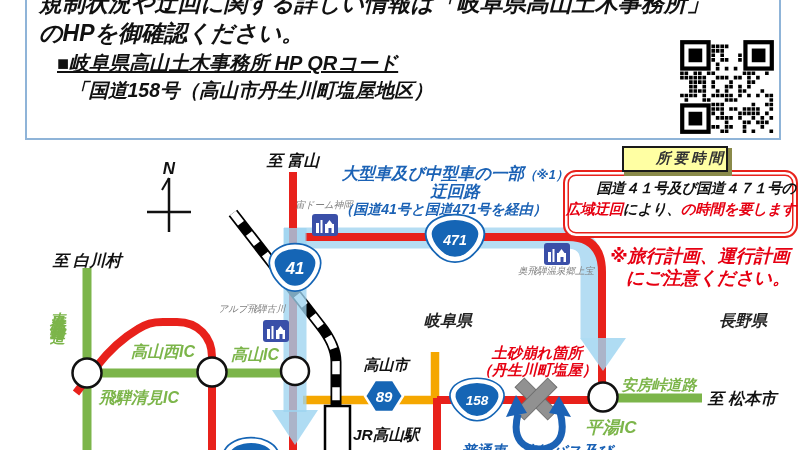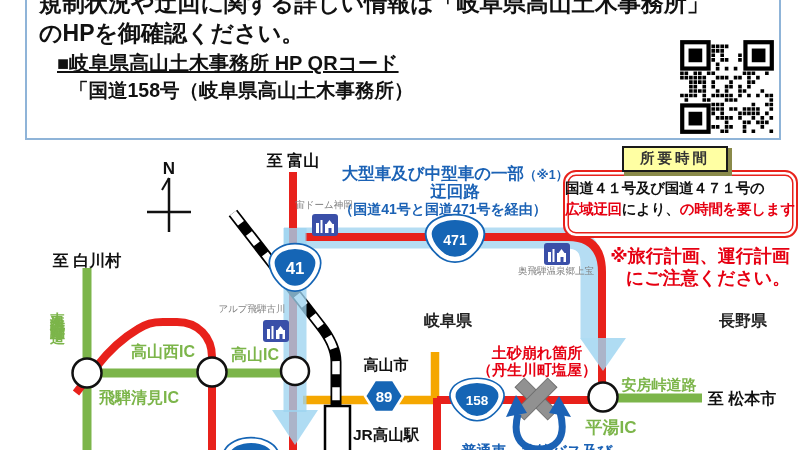--- a/index.html
+++ b/index.html
@@ -1,53 +1,53 @@
 <!DOCTYPE html>
 <html><head>
 <meta charset="utf-8">
 <style>
   html,body{margin:0;padding:0;background:#fff;}
   .screen{position:relative;width:800px;height:450px;overflow:hidden;background:#fff;
-          font-family:"Liberation Sans","DejaVu Sans",sans-serif;}
+          font-family:"Liberation Sans","DejaVu Sans",sans-serif;font-style:italic;}
   
   .title-box{position:absolute;left:25px;top:-16px;width:756px;height:156px;
              border:2.5px solid #8fb4d8;background:#fff;box-sizing:border-box;}
   .tline{position:absolute;color:#111;white-space:nowrap;font-weight:bold;}
   .t1{left:12px;top:2px;font-size:23px;}
   .t2{left:12px;top:32px;font-size:23px;}
   .t3{left:30px;top:64px;font-size:20px;text-decoration:underline;text-decoration-thickness:2px;}
   .t4{left:42px;top:91px;font-size:19.5px;}
   .t5{left:80px;top:116px;font-size:19.5px;}
   
   .qr{position:absolute;left:678px;top:37px;width:98px;height:100px;}
   
   .tag{position:absolute;left:622px;top:146px;width:102px;height:22px;background:#ffffa3;
        border:2px solid #1a1a1a;box-shadow:3px 3px 0 1px #8a8a4a;z-index:5;
-       text-align:center;font-size:14.5px;line-height:21px;color:#333;font-weight:bold;letter-spacing:3px;}
+       text-align:right;font-size:14.5px;line-height:21px;color:#333;font-weight:bold;letter-spacing:3px;}
   .info-box{position:absolute;left:563px;top:170px;width:235px;height:68px;background:#fff;
             border:2.5px solid #e8211b;border-radius:13px;
             box-shadow:inset 0 0 0 2.5px #fff, inset 0 0 0 4px #e8211b;
-            box-sizing:border-box;z-index:4;text-align:left;
+            box-sizing:border-box;z-index:4;text-align:right;
             font-size:14.5px;font-weight:bold;line-height:20.5px;padding-top:6px;color:#111;
             white-space:nowrap;letter-spacing:-0.3px;}
   .red{color:#e60012;margin-top:12px;}
   
   .map{position:absolute;left:0;top:140px;}
   .map text{font-family:"Liberation Sans","DejaVu Sans",sans-serif;font-weight:bold;}
   .small-place{font-weight:normal !important;}
 </style>
 </head>
 <body>
 <div class="screen">
 
   <div class="title-box">
     <div class="tline t1">規制状況や迂回に関する詳しい情報は「岐阜県高山土木事務所」</div>
     <div class="tline t3">■岐阜県高山土木事務所 HP QRコード</div>
     <div class="tline t2">のHPを御確認ください。</div>
-    <div class="tline t4">「国道158号（岐阜県高山土木事務所）</div>
+    <div class="tline t4">「国道158号（高山市丹生川町塩屋地区）</div>
   </div>
 
   <div class="qr">
     <svg id="qr-svg" width="98" height="100" viewBox="0 0 93 93">
       <rect x="0" y="0" width="93" height="93" fill="#fff"></rect>
       <g fill="#000">
         <rect x="2" y="2" width="29" height="29"></rect>
           <rect x="6" y="6" width="21" height="21" fill="#fff"></rect>
           <rect x="10" y="10" width="13" height="13"></rect>
         <rect x="62" y="2" width="29" height="29"></rect>

